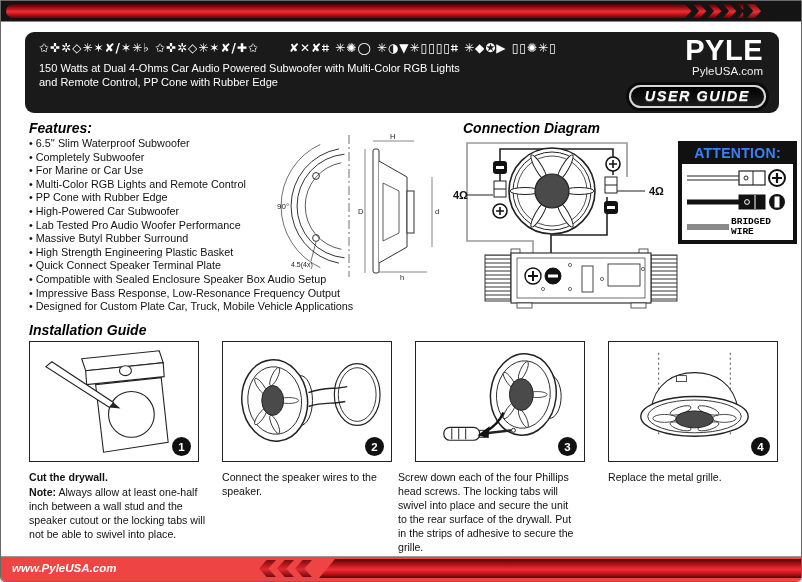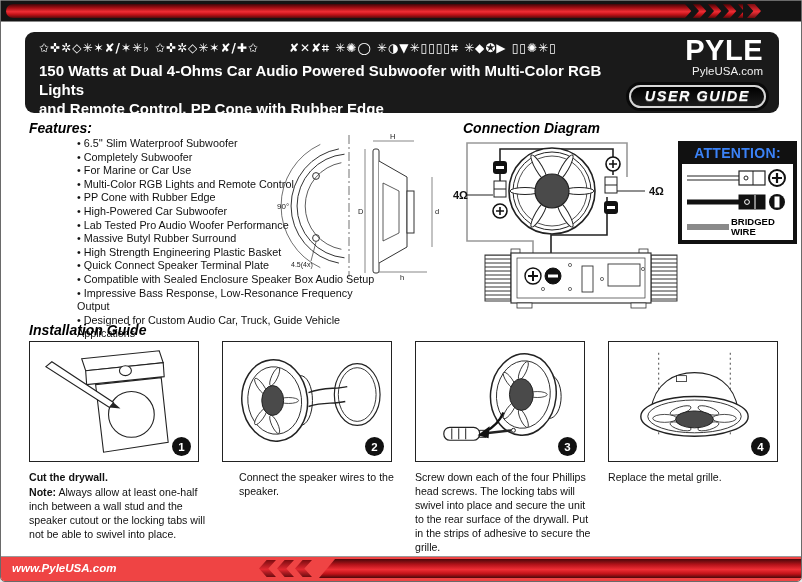--- a/index.html
+++ b/index.html
@@ -16,45 +16,45 @@
        clip-path:polygon(0 0,55% 0,100% 50%,55% 100%,0 100%,45% 50%); }
   .chev-b { background:#141414; }
   .chev-r { background:linear-gradient(to bottom,#7a0c10,#ee2e35 55%,#6b0d10); }
 
   
   .header { position:absolute; top:31px; left:24px; width:754px; height:81px;
        background:#1a1a1a; border-radius:9px; color:#fff; }
   .model-line { position:absolute; left:14px; top:9px; font-family:"DejaVu Sans",sans-serif;
        font-size:12px; font-weight:bold; letter-spacing:1px; display:flex; gap:30px; white-space:nowrap; }
   .title-lines { position:absolute; left:14px; top:30px; width:575px;
-       font-size:15px; font-weight:bold; line-height:1.25; }
+       font-size:11px; font-weight:normal; line-height:1.25; }
   .brand { position:absolute; right:16px; top:5px; text-align:right; }
   .brand-name { font-size:29px; font-weight:bold; letter-spacing:0.5px; line-height:0.95;margin-left:40px; }
   .brand-site { font-size:11.5px; color:#f0f0f0; }
   .badge { position:absolute; right:13px; top:53px; background:linear-gradient(#000,#1c1c1c);
        border:2px solid #d6d6d6; border-radius:12px; box-shadow:0 0 0 3px #0a0a0a;
        padding:1px 14px 2px; font-style:italic; font-weight:bold; font-size:14.5px;
        letter-spacing:1.5px; color:#fdfdfd; text-shadow:0 1px 1px #666; white-space:nowrap; }
 
   
   .sec-h { position:absolute; font-size:14px; font-weight:bold; font-style:italic; color:#000; }
 
   
   .features { position:absolute; left:28px; top:136px; width:352px; }
-  .features ul { list-style:none; font-size:10.8px; line-height:13.6px; color:#111;margin-left:48px; }
+  .features ul { list-style:none; font-size:10.8px; line-height:13.6px; color:#111; }
   .features li::before { content:"• "; }
 
   
   .attention { position:absolute; left:677px; top:140px; width:119px; height:103px;
        background:#fff; border:4px solid #111; }
   .att-header { background:#111; color:#3b82f6; font-weight:bold; font-size:14px;
        text-align:center; padding:0 0 3px; letter-spacing:0.3px; }
   .att-body { padding:3px 5px 0; }
   .att-row { display:flex; align-items:center; height:24px; }
-  .att-caption { font-size:9.5px; font-weight:bold; line-height:1.05; width:56px; }
+  .att-caption { font-size:9.5px; font-weight:bold; line-height:1.05; width:56px;font-family:Liberation Mono, monospace; }
 
   
   .panel { position:absolute; top:340px; width:170px; height:121px; border:1.6px solid #222; background:#fff; }
   .step-badge { position:absolute; right:7px; bottom:5px; width:19px; height:19px;
        border-radius:50%; background:#111; color:#fff; font-size:11.5px; font-weight:bold;
        display:flex; align-items:center; justify-content:center; }
   .caption { position:absolute; top:470px; width:178px; font-size:10.6px; line-height:1.32; color:#111; }
   .cap-title { font-weight:bold; margin-bottom:1px; }
   .cap-note b { font-weight:bold; }
 
@@ -111,21 +111,21 @@
       <li>For Marine or Car Use</li>
       <li>Multi-Color RGB Lights and Remote Control</li>
       <li>PP Cone with Rubber Edge</li>
       <li>High-Powered Car Subwoofer</li>
       <li>Lab Tested Pro Audio Woofer Performance</li>
       <li>Massive Butyl Rubber Surround</li>
       <li>High Strength Engineering Plastic Basket</li>
       <li>Quick Connect Speaker Terminal Plate</li>
       <li>Compatible with Sealed Enclosure Speaker Box Audio Setup</li>
       <li>Impressive Bass Response, Low-Resonance Frequency Output</li>
-      <li>Designed for Custom Audio Car, Truck, Guide Vehicle Applications</li>
+      <li>Designed for Custom Plate Car, Truck, Mobile Vehicle Applications</li>
     </ul>
   </div>
 
   <svg class="absvg" style="left:268px; top:130px;" width="192" height="150" viewBox="0 0 192 150">
     <g fill="none" stroke="#333" stroke-width="1">
       <line x1="80" y1="4" x2="80" y2="146" stroke-dasharray="9 3 2 3" stroke-width="0.7"></line>
       <path d="M69.9,17.9 A58,58 0 0 0 69.9,132.1"></path>
       <path d="M75.5,23.2 A52,52 0 0 0 75.5,126.8"></path>
       <path d="M72.4,31.7 A44,44 0 0 0 72.4,118.3" stroke-width="0.8"></path>
       <path d="M51.3,13.4 A68,68 0 0 0 51.3,136.6" stroke-width="0.7"></path>
@@ -357,22 +357,22 @@
     </svg>
     <div class="step-badge">4</div>
   </div>
 
   <div class="caption" style="left:28px">
     <div class="cap-title">Cut the drywall.</div>
     <div class="cap-note">
       <b>Note:</b><span> Always allow at least one-half inch between a wall stud and the speaker cutout or the locking tabs will not be able to swivel into place.</span>
     </div>
   </div>
-  <div class="caption" style="left:238px">Connect the speaker wires to the speaker.</div>
-  <div class="caption" style="left:414px">Screw down each of the four Phillips head screws. The locking tabs will swivel into place and secure the unit to the rear surface of the drywall. Put in the strips of adhesive to secure the grille.</div>
+  <div class="caption" style="left:221px">Connect the speaker wires to the speaker.</div>
+  <div class="caption" style="left:397px">Screw down each of the four Phillips head screws. The locking tabs will swivel into place and secure the unit to the rear surface of the drywall. Put in the strips of adhesive to secure the grille.</div>
   <div class="caption" style="left:607px">Replace the metal grille.</div>
 
   <div class="bottombar">
     <div class="footer-url">www.PyleUSA.com</div>
     <div class="bchev" style="left:258px"></div>
     <div class="bchev" style="left:276px"></div>
     <div class="bchev" style="left:294px"></div>
     <div class="footer-red"></div>
   </div>
 

